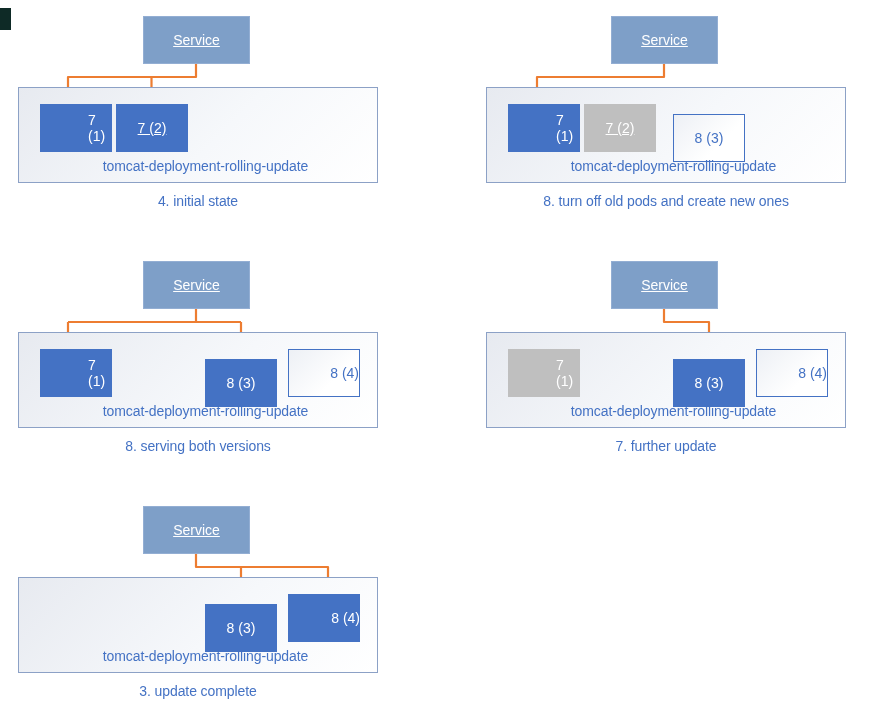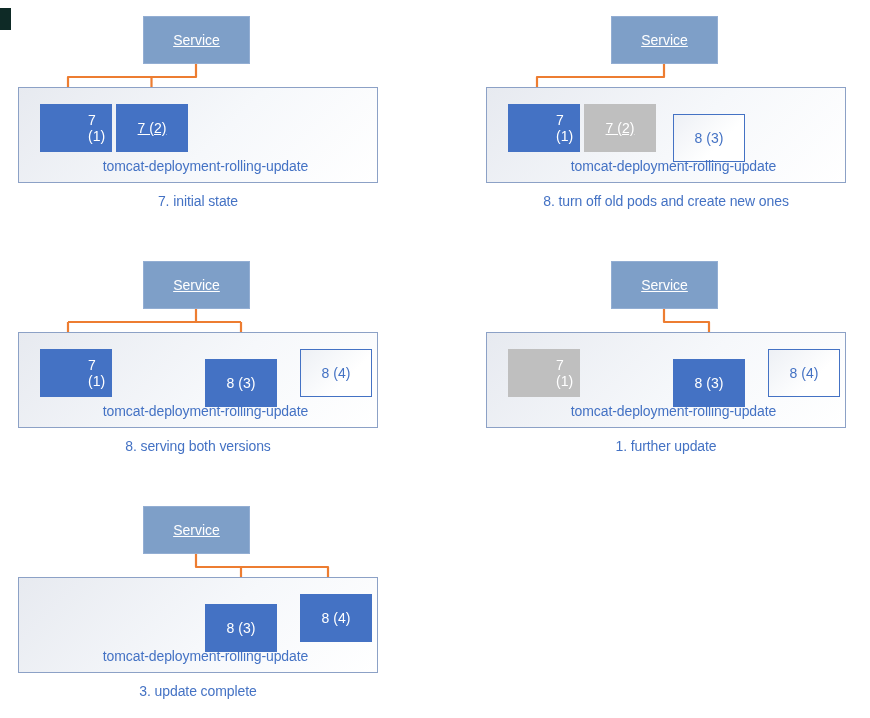--- a/index.html
+++ b/index.html
@@ -42,21 +42,21 @@
   .caption {
     position:absolute; left:18px; top:193px; width:360px; text-align:center;
     color:var(--text_blue,#4472C4); font-size:14px; letter-spacing:-0.1px;
   }
   .arrows { position:absolute; left:0; top:0; overflow:visible; }
   .arrows path { stroke:var(--arrow,#ED7D31); stroke-width:2.2; fill:none; stroke-linejoin:round; }
   .arrows polygon { fill:var(--arrow,#ED7D31); }
 
   .artifact { position:absolute; left:0; top:8px; width:11px; height:22px; background:#0E2A26; }
 
-  .slotA { left:40px;padding-left:48px; }  .slotB { left:116px;text-decoration:underline; }  .slotC { left:205px;margin-top:10px; }  .slotD { left:300px; }
+  .slotA { left:40px;padding-left:48px; }  .slotB { left:116px;text-decoration:underline; }  .slotC { left:205px;margin-top:10px; }  .slotD { left:288px;justify-content:flex-end; }
 </style>
 </head>
 <body>
 
 <div class="canvas">
 
   <div class="artifact"></div>
 
   <div class="panel" style="left:0px; top:0px;">
     <svg class="arrows" width="380" height="120">
@@ -68,21 +68,21 @@
       <span>Service</span>
     </div>
     <div class="container-box"></div>
     <div class="pod pod-active slotA">
       <span>7 (1)</span>
     </div>
     <div class="pod pod-active slotB">
       <span>7 (2)</span>
     </div>
     <div class="deployment-label">tomcat-deployment-rolling-update</div>
-    <div class="caption">7. initial state</div>
+    <div class="caption">4. initial state</div>
   </div>
 
   <div class="panel" style="left:468px; top:0px;">
     <svg class="arrows" width="380" height="120">
       <path d="M196 64 V77 H69 V94"></path>
       <polygon points="63.5,94 74.5,94 69,105"></polygon>
     </svg>
     <div class="service">
       <span>Service</span>
     </div>
@@ -135,21 +135,21 @@
     <div class="pod pod-inactive slotA">
       <span>7 (1)</span>
     </div>
     <div class="pod pod-active slotC">
       <span>8 (3)</span>
     </div>
     <div class="pod pod-new slotD">
       <span>8 (4)</span>
     </div>
     <div class="deployment-label">tomcat-deployment-rolling-update</div>
-    <div class="caption">1. further update</div>
+    <div class="caption">7. further update</div>
   </div>
 
   <div class="panel" style="left:0px; top:490px;">
     <svg class="arrows" width="380" height="120">
       <path d="M196 64 V77 H328 V94 M241 77 V94"></path>
       <polygon points="235.5,94 246.5,94 241,105"></polygon>
       <polygon points="322.5,94 333.5,94 328,105"></polygon>
     </svg>
     <div class="service">
       <span>Service</span>

